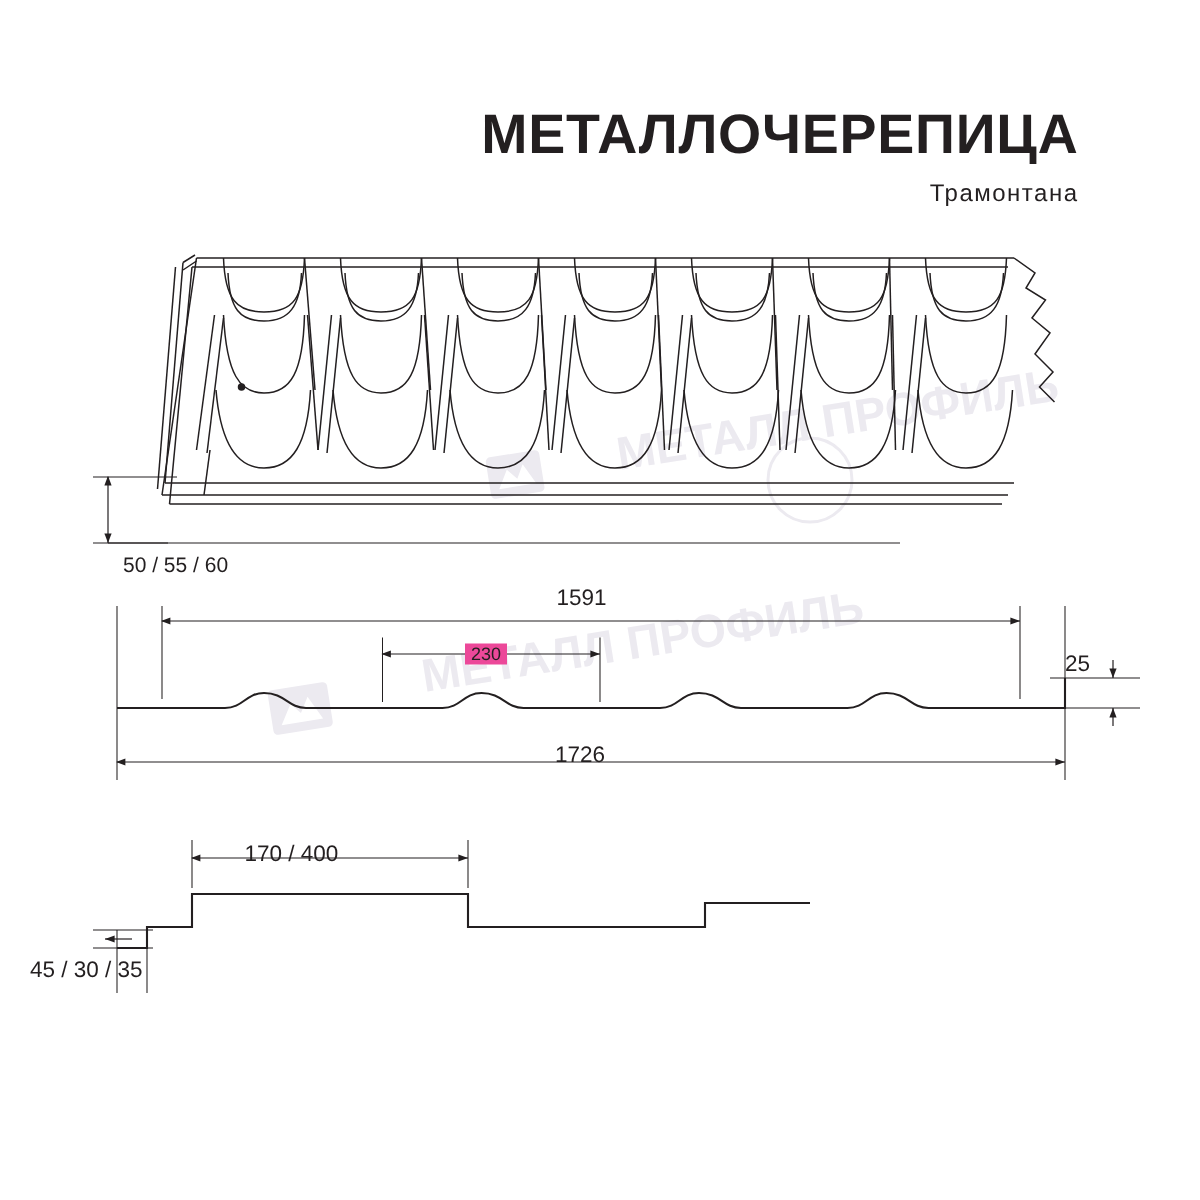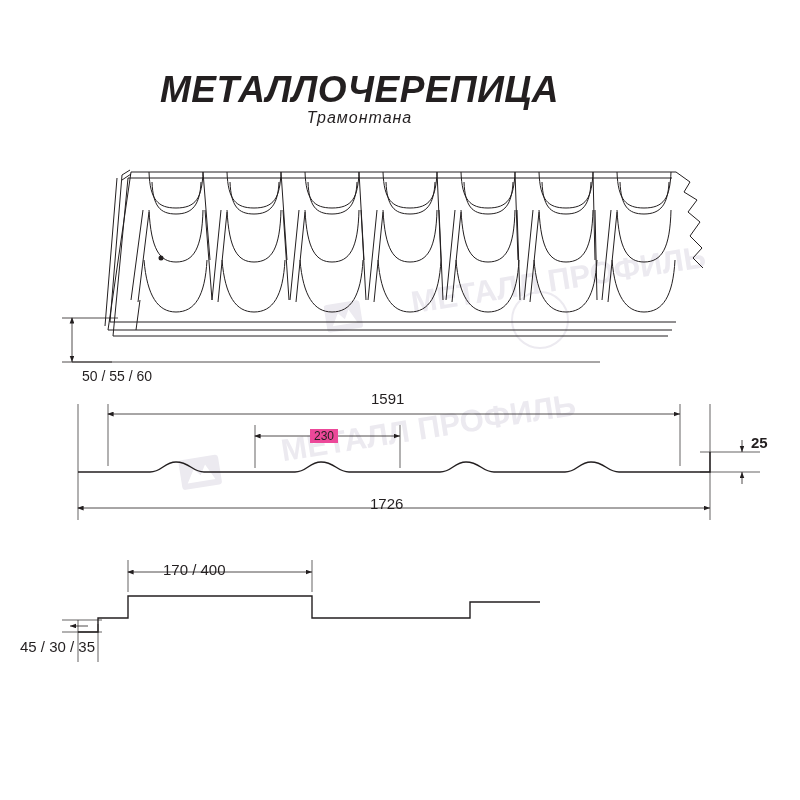--- a/index.html
+++ b/index.html
@@ -18,32 +18,31 @@
   #sheet {
     position: absolute;
     left: 0; top: 0;
     width: 800px;
     height: 800px;
   }
   .title {
     position: absolute;
     left: 0;
     width: 719px;
-    text-align: center;
+    text-align: right;
     font-weight: bold;
     letter-spacing: 0.5px;
-    font-style: italic;
   }
   #main-title {
     top: 68px;
     font-size: 37px;
     line-height: 44px;
   }
   #sub-title {
-    top: 109px;
+    top: 121px;
     font-size: 16px;
     font-weight: normal;
     letter-spacing: 1px;
   }
   .dim-label {
     position: absolute;
     font-size: 14px;
     color: #231f20;
     white-space: nowrap;
     text-align: right;
@@ -235,17 +234,17 @@
 <div id="sub-title" class="title">Трамонтана</div>
 
 <div class="dim-label" style="left:82px; top:368px;">50 / 55 / 60</div>
 
 <div class="dim-label" style="left:371px; top:390px; font-size:15px;">1591</div>
 
 <div class="dim-label" style="left:310px; top:429px; font-size:12px; background:#ec4899; padding:0 4px;">230</div>
 
 <div class="dim-label" style="left:370px; top:495px; font-size:15px;">1726</div>
 
-<div class="dim-label" style="left:751px; top:434px; font-size:15px;font-weight:bold;">25</div>
+<div class="dim-label" style="left:710px; top:434px; font-size:15px;">25</div>
 
 <div class="dim-label" style="left:163px; top:561px; font-size:15px;">170 / 400</div>
 
 <div class="dim-label" style="left:20px; top:638px; font-size:15px;">45 / 30 / 35</div>
 
 </body></html>

